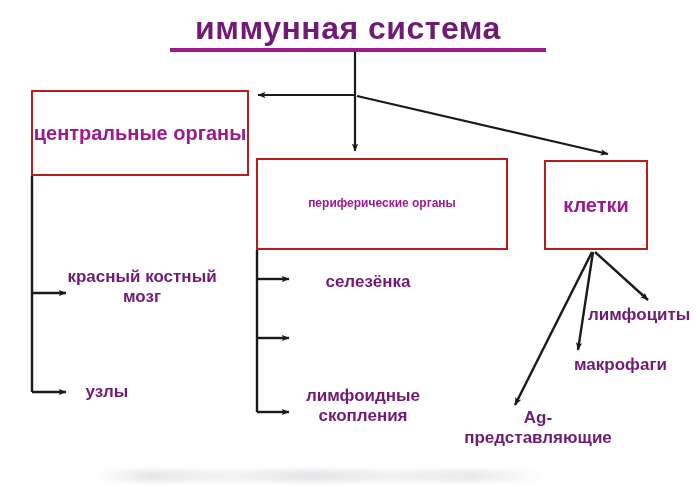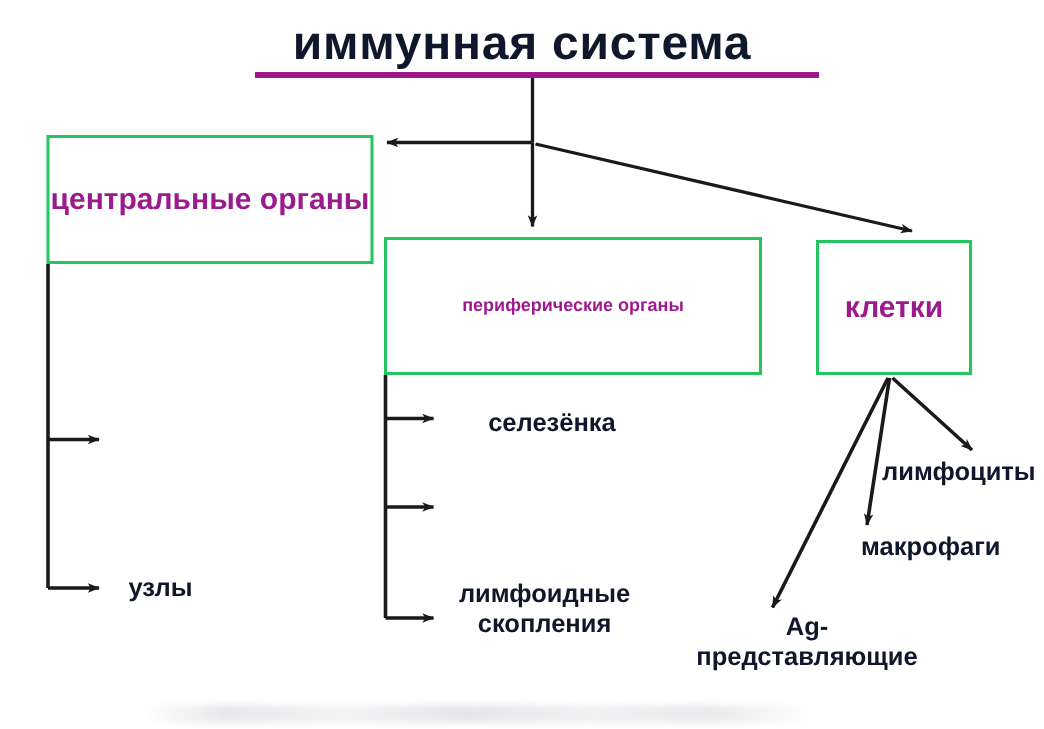--- a/index.html
+++ b/index.html
@@ -9,21 +9,21 @@
   }
   #canvas {
     position: relative;
     width: 696px;
     height: 486px;
     background: #ffffff;
     overflow: hidden;
     font-family: "Liberation Sans", "DejaVu Sans", sans-serif;
   }
   .purple-text {
-    color: #0f172a;
+    color: #701a75;
     font-weight: bold;
     position: absolute;
     white-space: pre;
     line-height: 1.18;
   }
   #title {
     left: 0;
     top: 10px;
     width: 696px;
     text-align: center;
@@ -33,21 +33,21 @@
   #title-underline {
     position: absolute;
     left: 170px;
     top: 48px;
     width: 376px;
     height: 4px;
     background: #9c1a8e;
   }
   .node-box {
     position: absolute;
-    border: 2px solid #22c55e;
+    border: 2px solid #b91c1c;
     background: #ffffff;
     box-sizing: border-box;
     display: flex;
     align-items: center;
     justify-content: center;
     text-align: center;
   }
   .node-box > span {
     color: #9c1a8e;
     font-weight: bold;
@@ -151,20 +151,22 @@
 
   <div class="node-box" id="box-periph">
     <span>периферические
 органы</span>
   </div>
 
   <div class="node-box" id="box-cells">
     <span>клетки</span>
   </div>
 
+  <div class="purple-text leaf" id="leaf-bonemarrow">красный костный
+мозг</div>
   <div class="purple-text leaf" id="leaf-thymus">узлы</div>
 
   <div class="purple-text leaf" id="leaf-spleen">селезёнка</div>
   <div class="purple-text leaf" id="leaf-lymphoid">лимфоидные
 скопления</div>
 
   <div class="purple-text leaf" id="leaf-lymphocytes">лимфоциты</div>
   <div class="purple-text leaf" id="leaf-macrophages">макрофаги</div>
   <div class="purple-text leaf" id="leaf-apc">Ag-
 представляющие</div>

